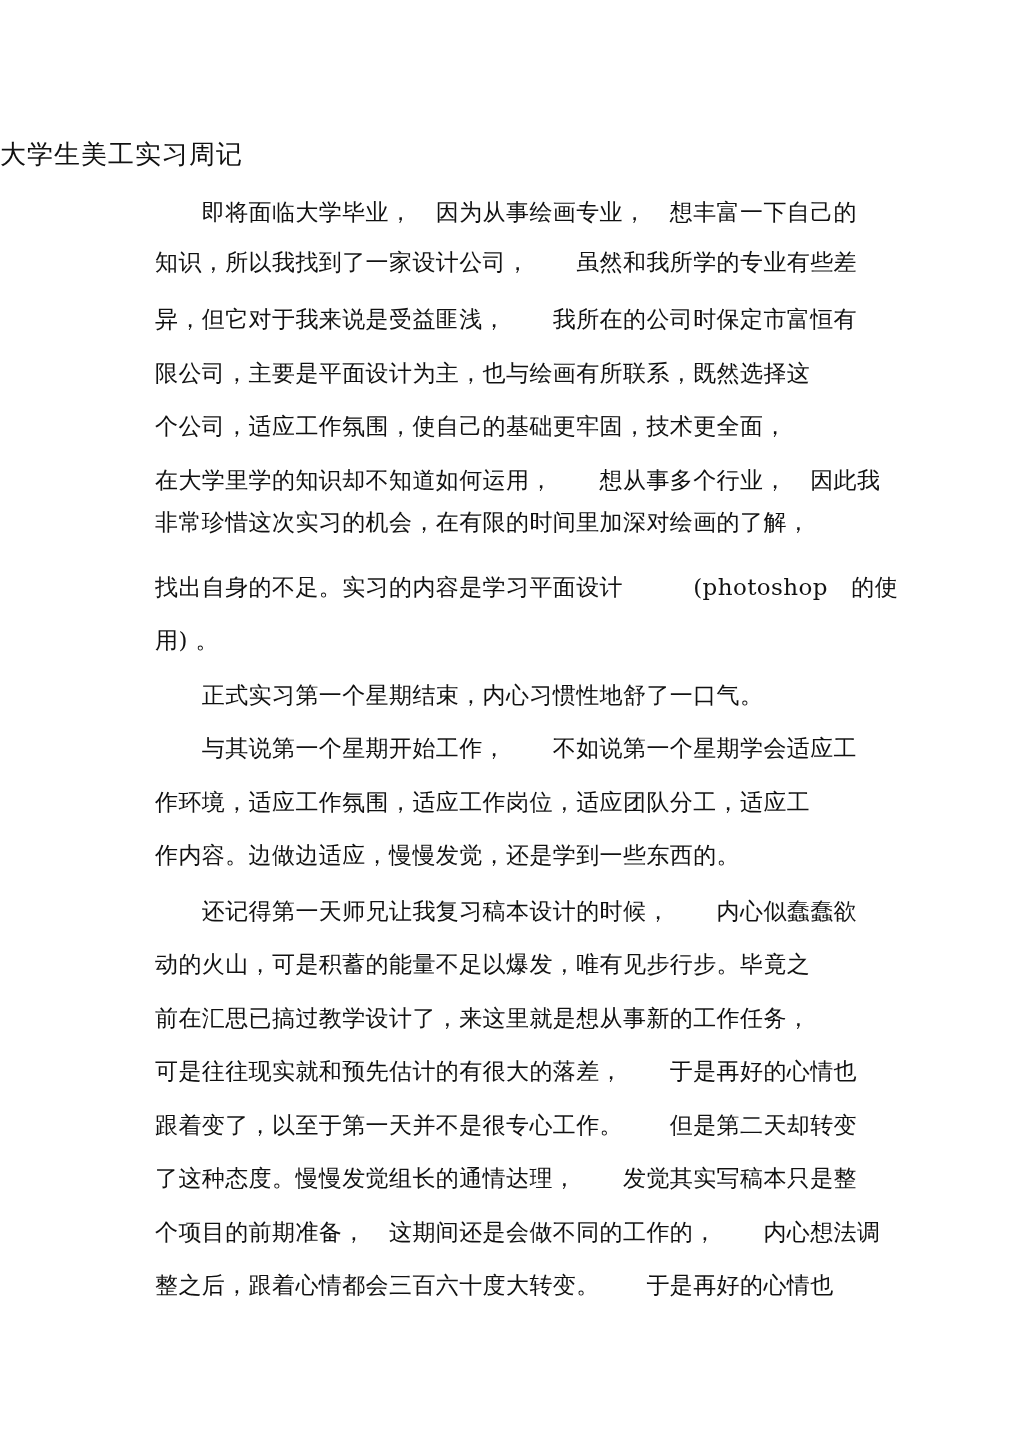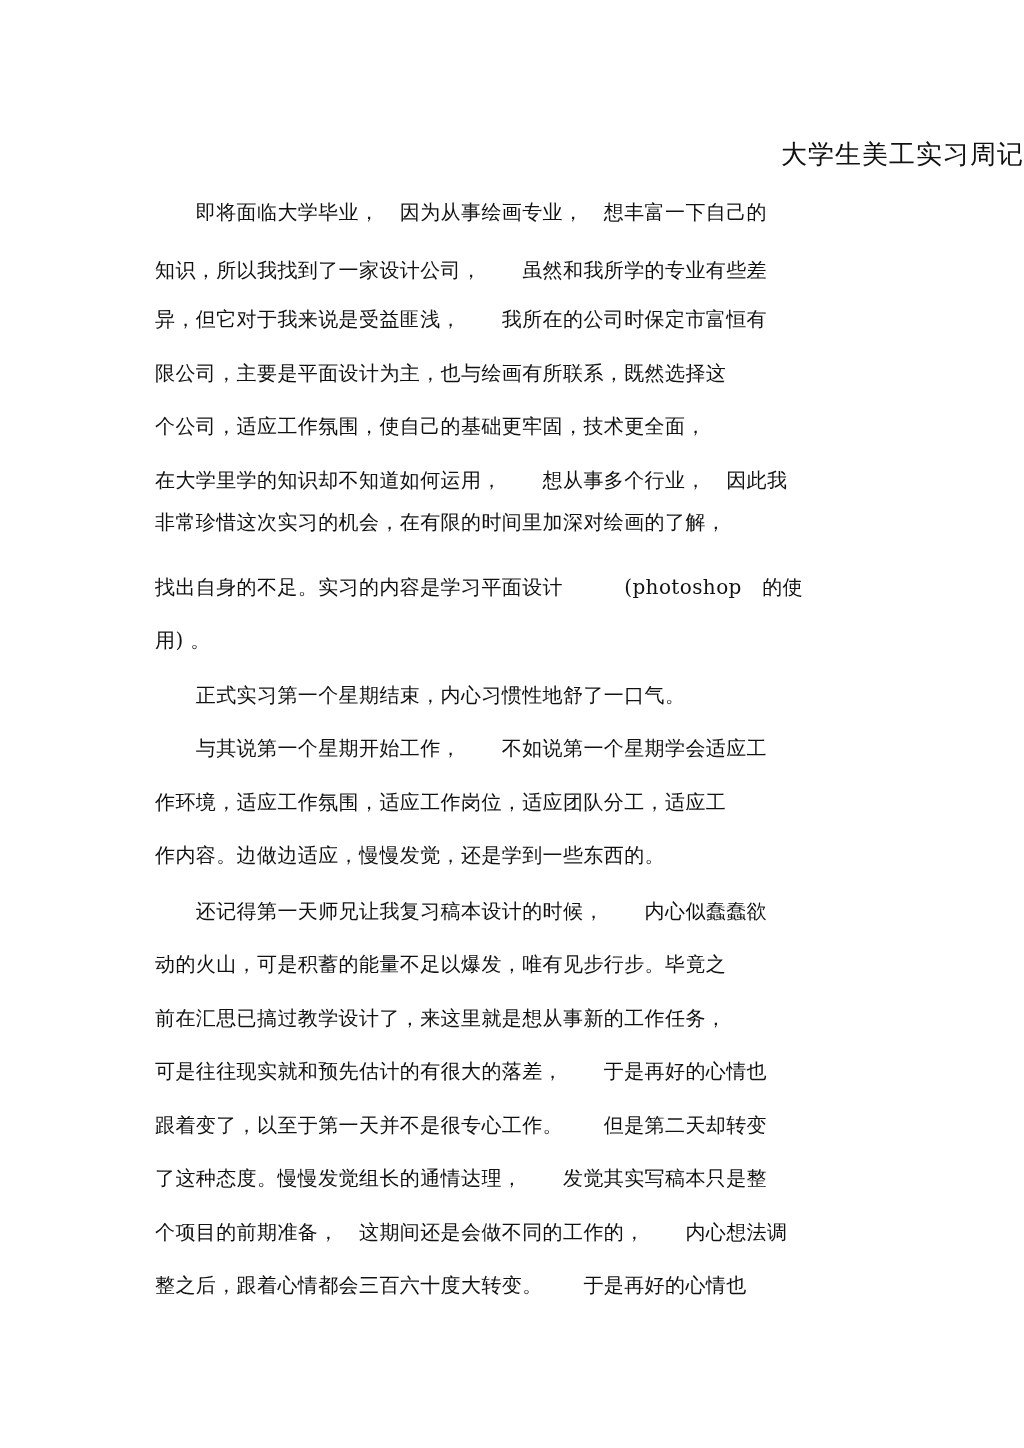--- a/index.html
+++ b/index.html
@@ -1,31 +1,31 @@
 <!DOCTYPE html>
 <html><head>
 <meta charset="utf-8">
 <style>
   html, body { margin: 0; padding: 0; background: #ffffff; }
   body { width: 1024px; height: 1448px; position: relative; overflow: hidden;
          font-family: "DejaVu Serif", "Liberation Serif", serif; color: #111111; }
   .page { position: absolute; left: 0; top: 0; width: 1024px; height: 1448px; background: #ffffff; }
-  .title { position: absolute; left: 0; width: 1024px; top: 134px; text-align: right;
+  .title { position: absolute; left: 0; width: 1024px; top: 134px; text-align: left;
            font-size: 26px; line-height: 40px; letter-spacing: 1px; }
-  .line { position: absolute; left: 155px; font-size: 20px; line-height: 36px; white-space: pre;
+  .line { position: absolute; left: 155px; font-size: 23px; line-height: 36px; white-space: pre;
           letter-spacing: 0.4px; }
 </style>
 </head>
 <body>
 
 <div class="page">
   <div class="title">大学生美工实习周记</div>
 
   <div class="line" style="top:194px">　　即将面临大学毕业，　因为从事绘画专业，　想丰富一下自己的</div>
-  <div class="line" style="top:252px">知识，所以我找到了一家设计公司，　　虽然和我所学的专业有些差</div>
+  <div class="line" style="top:244px">知识，所以我找到了一家设计公司，　　虽然和我所学的专业有些差</div>
   <div class="line" style="top:301px">异，但它对于我来说是受益匪浅，　　我所在的公司时保定市富恒有</div>
   <div class="line" style="top:355px">限公司，主要是平面设计为主，也与绘画有所联系，既然选择这</div>
   <div class="line" style="top:408px">个公司，适应工作氛围，使自己的基础更牢固，技术更全面，</div>
   <div class="line" style="top:462px">在大学里学的知识却不知道如何运用，　　想从事多个行业，　因此我</div>
   <div class="line" style="top:504px">非常珍惜这次实习的机会，在有限的时间里加深对绘画的了解，</div>
   <div class="line" style="top:569px">找出自身的不足。实习的内容是学习平面设计　　　(photoshop　的使</div>
   <div class="line" style="top:622px">用) 。</div>
   <div class="line" style="top:677px">　　正式实习第一个星期结束，内心习惯性地舒了一口气。</div>
   <div class="line" style="top:730px">　　与其说第一个星期开始工作，　　不如说第一个星期学会适应工</div>
   <div class="line" style="top:784px">作环境，适应工作氛围，适应工作岗位，适应团队分工，适应工</div>

